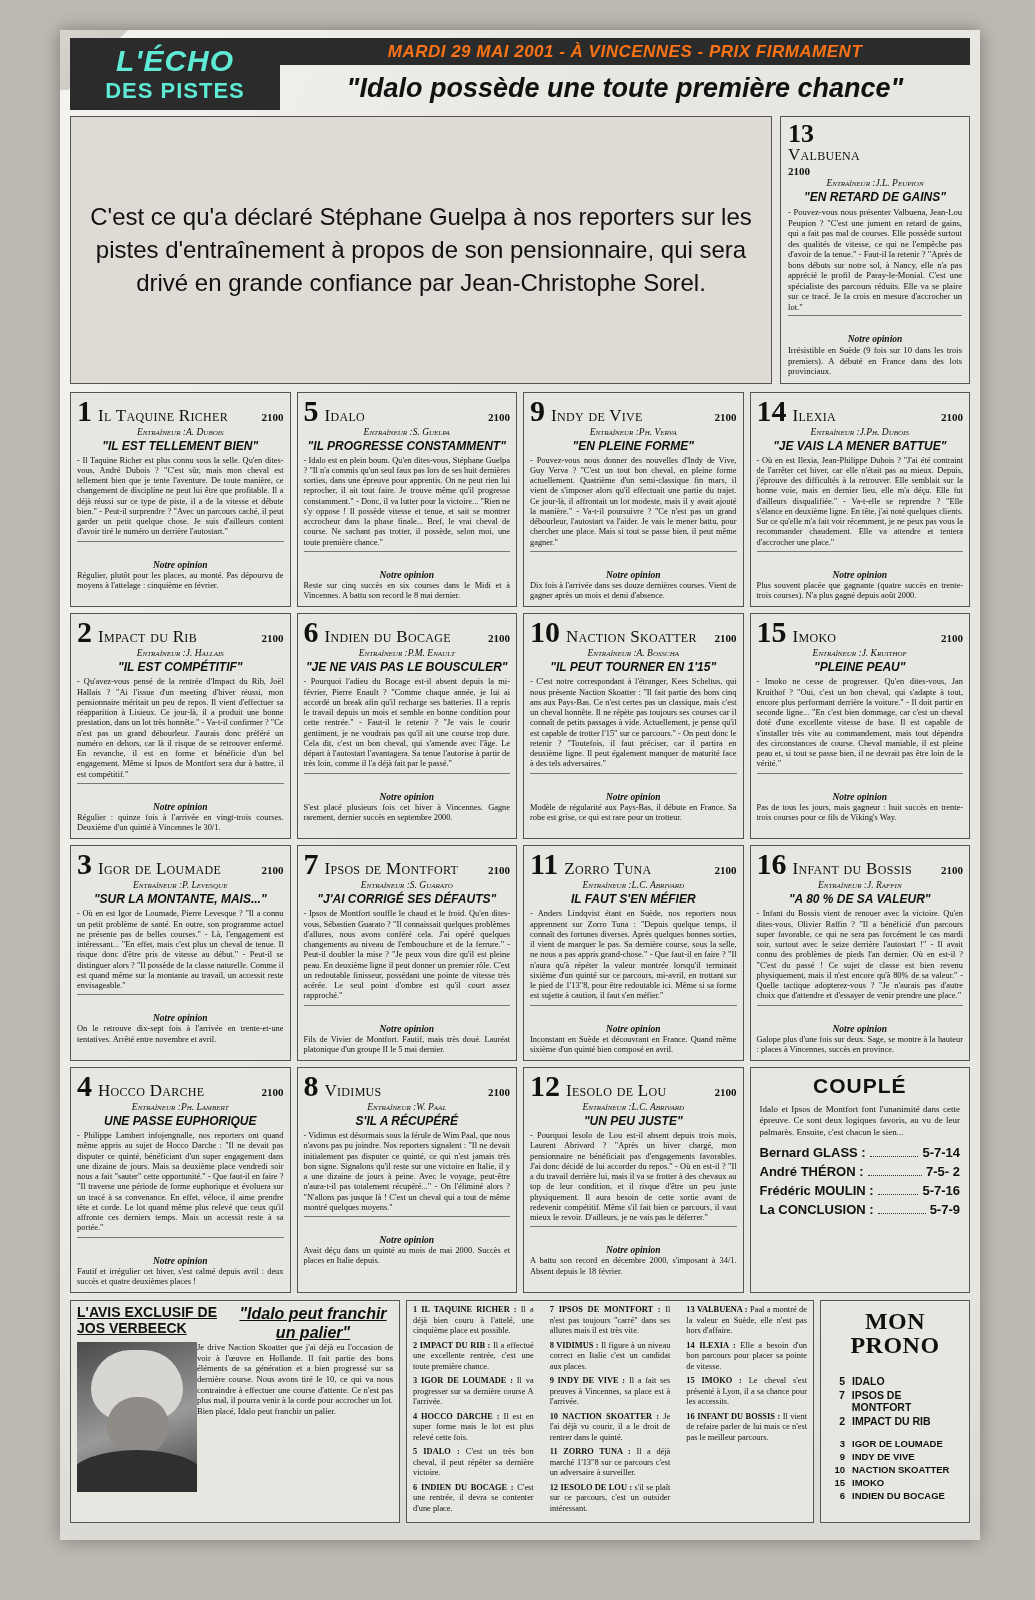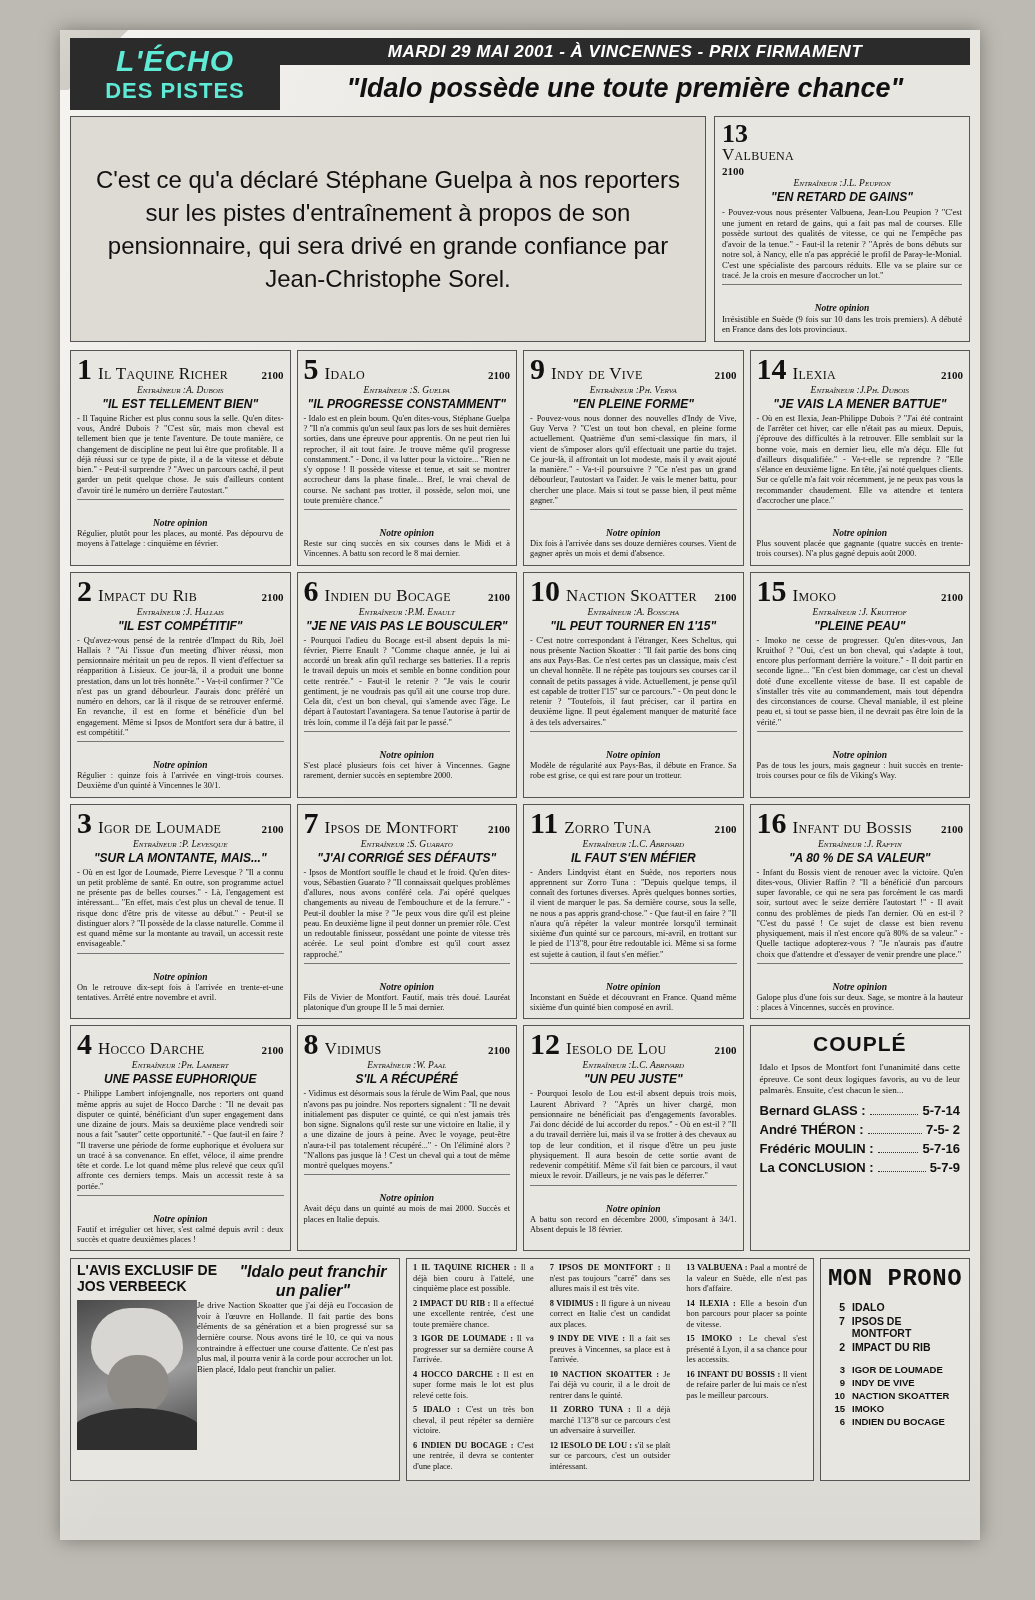--- a/index.html
+++ b/index.html
@@ -31,40 +31,40 @@
   .masthead { display:flex; height:72px; margin-bottom:6px; }
   .logo {
     width:210px; background:#2b2b2b; color:#5eead4;
     display:flex; flex-direction:column; align-items:center; justify-content:center;
     font-family:"Liberation Sans", sans-serif; font-weight:bold; letter-spacing:1px;
   }
   .logo .l1 { font-size:30px; font-style:italic; }
   .logo .l2 { font-size:22px; }
   .headbox { flex:1; display:flex; flex-direction:column; }
   .dateline {
-    background:#2b2b2b; color:#ffffff; height:27px;
+    background:#2b2b2b; color:#f97316; height:27px;
     display:flex; align-items:center; justify-content:center;
     font-family:"Liberation Sans", sans-serif; font-style:italic; font-weight:bold;
     font-size:17px; letter-spacing:.5px;
   }
   .bigtitle {
     flex:1; display:flex; align-items:center; justify-content:center;
     font-family:"Liberation Sans", sans-serif; font-style:italic; font-weight:bold;
     font-size:27px; padding-top:2px;
   }
 
   
   .topwrap { display:flex; gap:8px; margin-bottom:8px; }
   .quotebox {
     flex:1; border:1px solid #555; background:#dedbd4;
     display:flex; align-items:center; justify-content:center; text-align:center;
     font-family:"Liberation Sans", sans-serif; font-size:24px; line-height:1.38;
     padding:12px 6px;
   }
-  .topcard { width:256px; border:1px solid #555; padding:5px 7px 6px; background:#e8e6e0; }
+  .topcard { width:190px; border:1px solid #555; padding:5px 7px 6px; background:#e8e6e0; }
 
   
   .grid { display:grid; grid-template-columns:repeat(4, 1fr); gap:6px; }
   .card { border:1px solid #555; padding:4px 6px 5px; background:#e8e6e0; }
   .card .hdr { display:flex; align-items:baseline; }
   .num {
     font-family:"Liberation Serif", serif; font-weight:bold; font-size:30px;
     line-height:.9; margin-right:6px;
   }
   .hname {
@@ -99,21 +99,21 @@
     display:flex; justify-content:space-between; align-items:baseline;
     font-family:"Liberation Sans", sans-serif; font-weight:bold; font-size:13px;
     margin-bottom:4px;
   }
   .couple .row .lbl { }
   .couple .row .dots { flex:1; border-bottom:1px dotted #333; margin:0 4px 3px; }
 
   
   .bottom { display:flex; gap:6px; margin-top:7px; }
   .avis { width:330px; border:1px solid #555; padding:4px 6px; background:#e8e6e0; display:flex; flex-direction:column;}
-  .avis-head { display:flex; align-items:flex-start; gap:6px; }
+  .avis-head { display:flex; align-items:flex-start; gap:6px;text-decoration:underline; }
   .avis-t1 {
     font-family:"Liberation Sans", sans-serif; font-weight:bold; font-size:14px; line-height:1.12;
     width:150px;
   }
   .avis-t2 {
     flex:1; font-family:"Liberation Sans", sans-serif; font-weight:bold; font-style:italic;
     font-size:16px; line-height:1.15; text-align:center;
   }
   .avis-low { display:flex; margin-top:0; flex:1;}
   .portrait {
@@ -125,21 +125,21 @@
   .portrait .shoulders { position:absolute; left:-6px; top:108px; width:132px; height:50px; background:#2f2f2f; border-radius:50% 50% 0 0; }
   .avis-txt { flex:1; font-size:8.6px; line-height:1.24; text-align:justify; }
 
   .summary { flex:1; border:1px solid #555; padding:4px 6px; background:#e8e6e0; display:flex; gap:16px; }
   .scol { flex:1; font-size:8.4px; line-height:1.25; text-align:justify; }
   .scol p { margin:0 0 4px; }
   .scol b { font-weight:bold; }
 
   .prono { width:150px; border:1px solid #555; padding:6px; background:#e8e6e0; text-align:center; }
   .prono h3 {
-    margin:2px 0 10px; font-family:Liberation Mono, monospace; font-weight:bold;
+    margin:2px 0 18px; font-family:Liberation Serif, serif; font-weight:bold;
     font-size:24px; line-height:1; letter-spacing:.5px;
   }
   .prono .pr { display:flex; font-family:"Liberation Sans", sans-serif; font-size:10.5px; font-weight:bold; margin-bottom:2px; text-align:left;}
   .prono .pr .pn { width:18px; text-align:right; margin-right:7px; }
   .prono .gap { height:9px; }
   .prono .pr.small { font-weight:bold; font-size:9.5px; }
 
   .fold {
     position:absolute; left:0; top:0; width:90px; height:60px;
     background:linear-gradient(135deg,#d7d4cd 0%, #cfccc5 45%, rgba(0,0,0,0) 46%);

